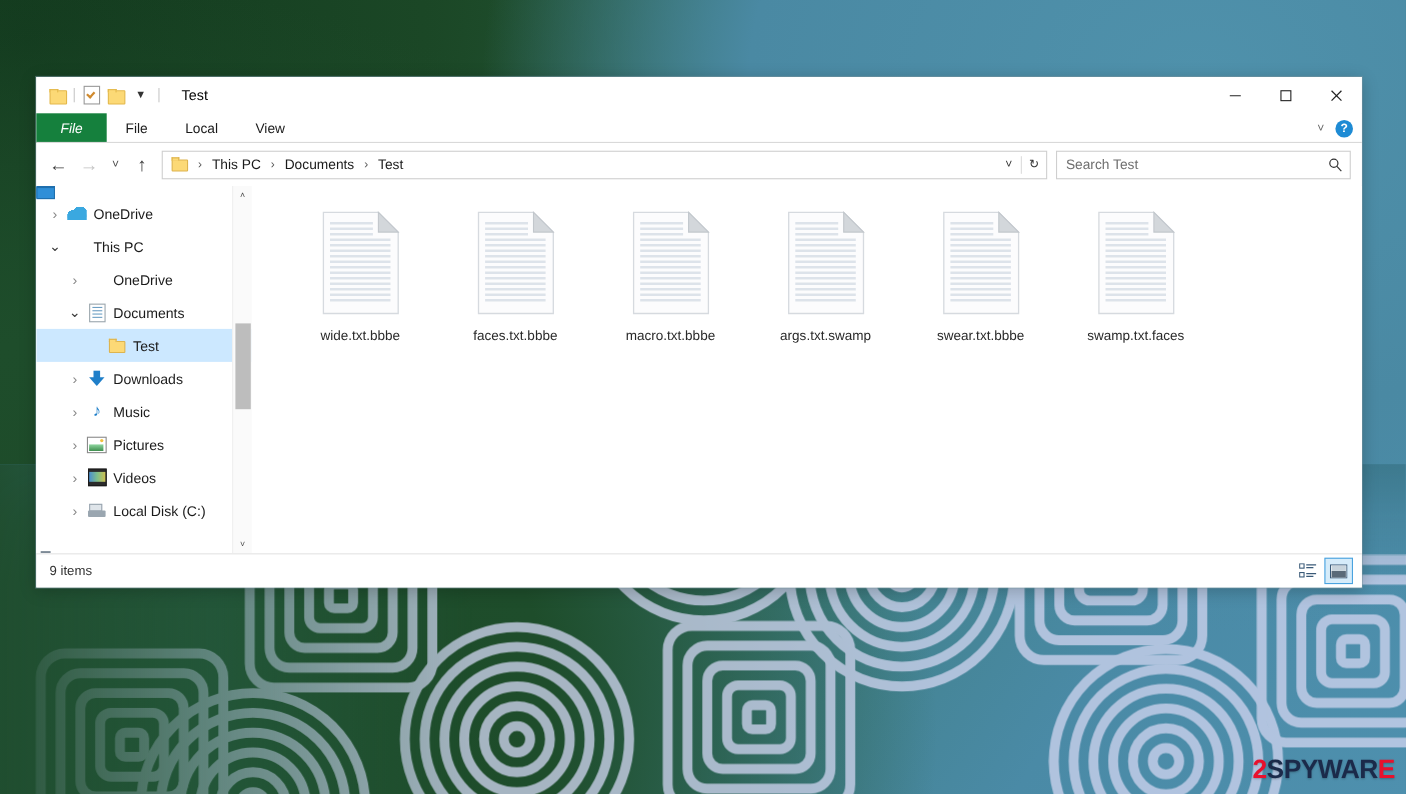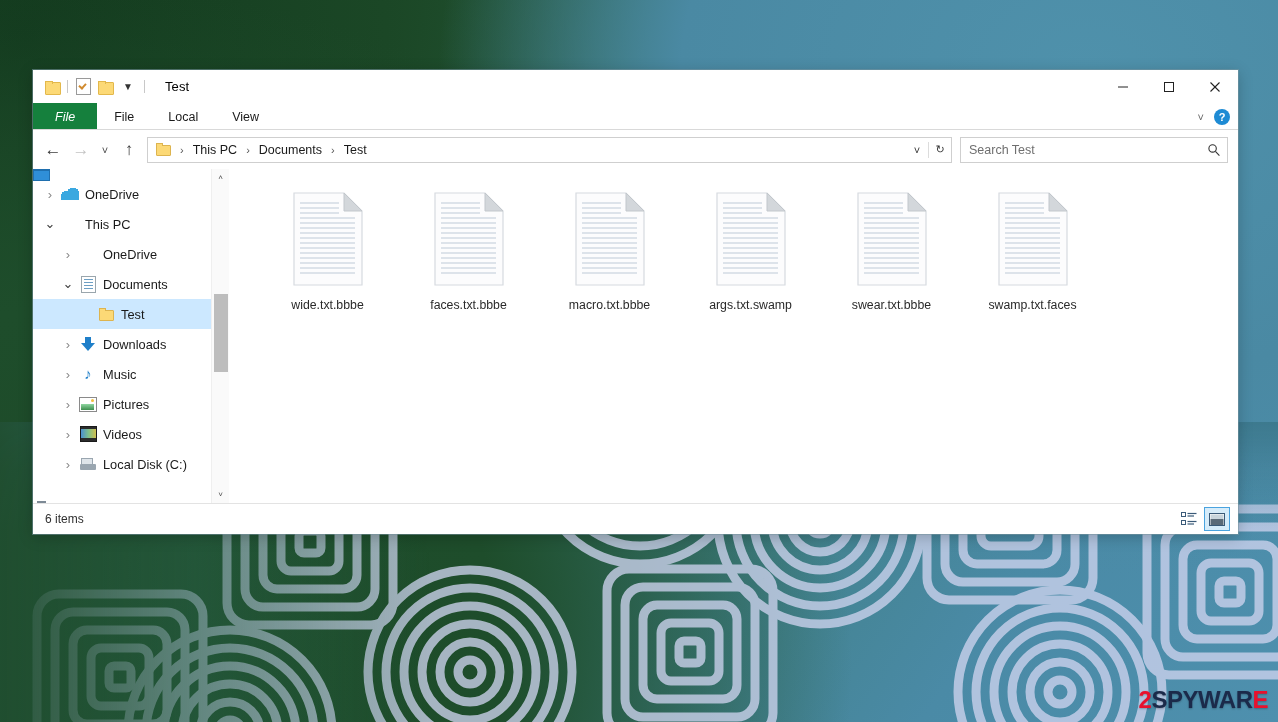--- a/index.html
+++ b/index.html
@@ -498,21 +498,21 @@
                 <line x1="10" y1="82" x2="65" y2="82" stroke="#dde3ea" stroke-width="2.2"></line>
                 <path d="M54 2 L72 20 H54 Z" fill="#d3d7db" stroke="#c2c7cc" stroke-width="1"></path>
               </svg></div>
             <div class="fname">swamp.txt.faces</div>
           </div>
         </div>
     </div>
   </div>
 
   <div class="statusbar">
-    <span class="status-text">6 items</span>
+    <span class="status-text">9 items</span>
     <span class="viewbtns">
       <span class="vbtn">
         <svg width="16" height="14" viewBox="0 0 16 14">
           <rect x="0.5" y="0.5" width="4" height="4" fill="none" stroke="#3a5a78" stroke-width="1"></rect>
           <rect x="0.5" y="8.5" width="4" height="4" fill="none" stroke="#3a5a78" stroke-width="1"></rect>
           <line x1="6.5" y1="1.5" x2="15.5" y2="1.5" stroke="#3a5a78" stroke-width="1.2"></line>
           <line x1="6.5" y1="4" x2="13" y2="4" stroke="#3a5a78" stroke-width="1.2"></line>
           <line x1="6.5" y1="9.5" x2="15.5" y2="9.5" stroke="#3a5a78" stroke-width="1.2"></line>
           <line x1="6.5" y1="12" x2="13" y2="12" stroke="#3a5a78" stroke-width="1.2"></line>
         </svg>

